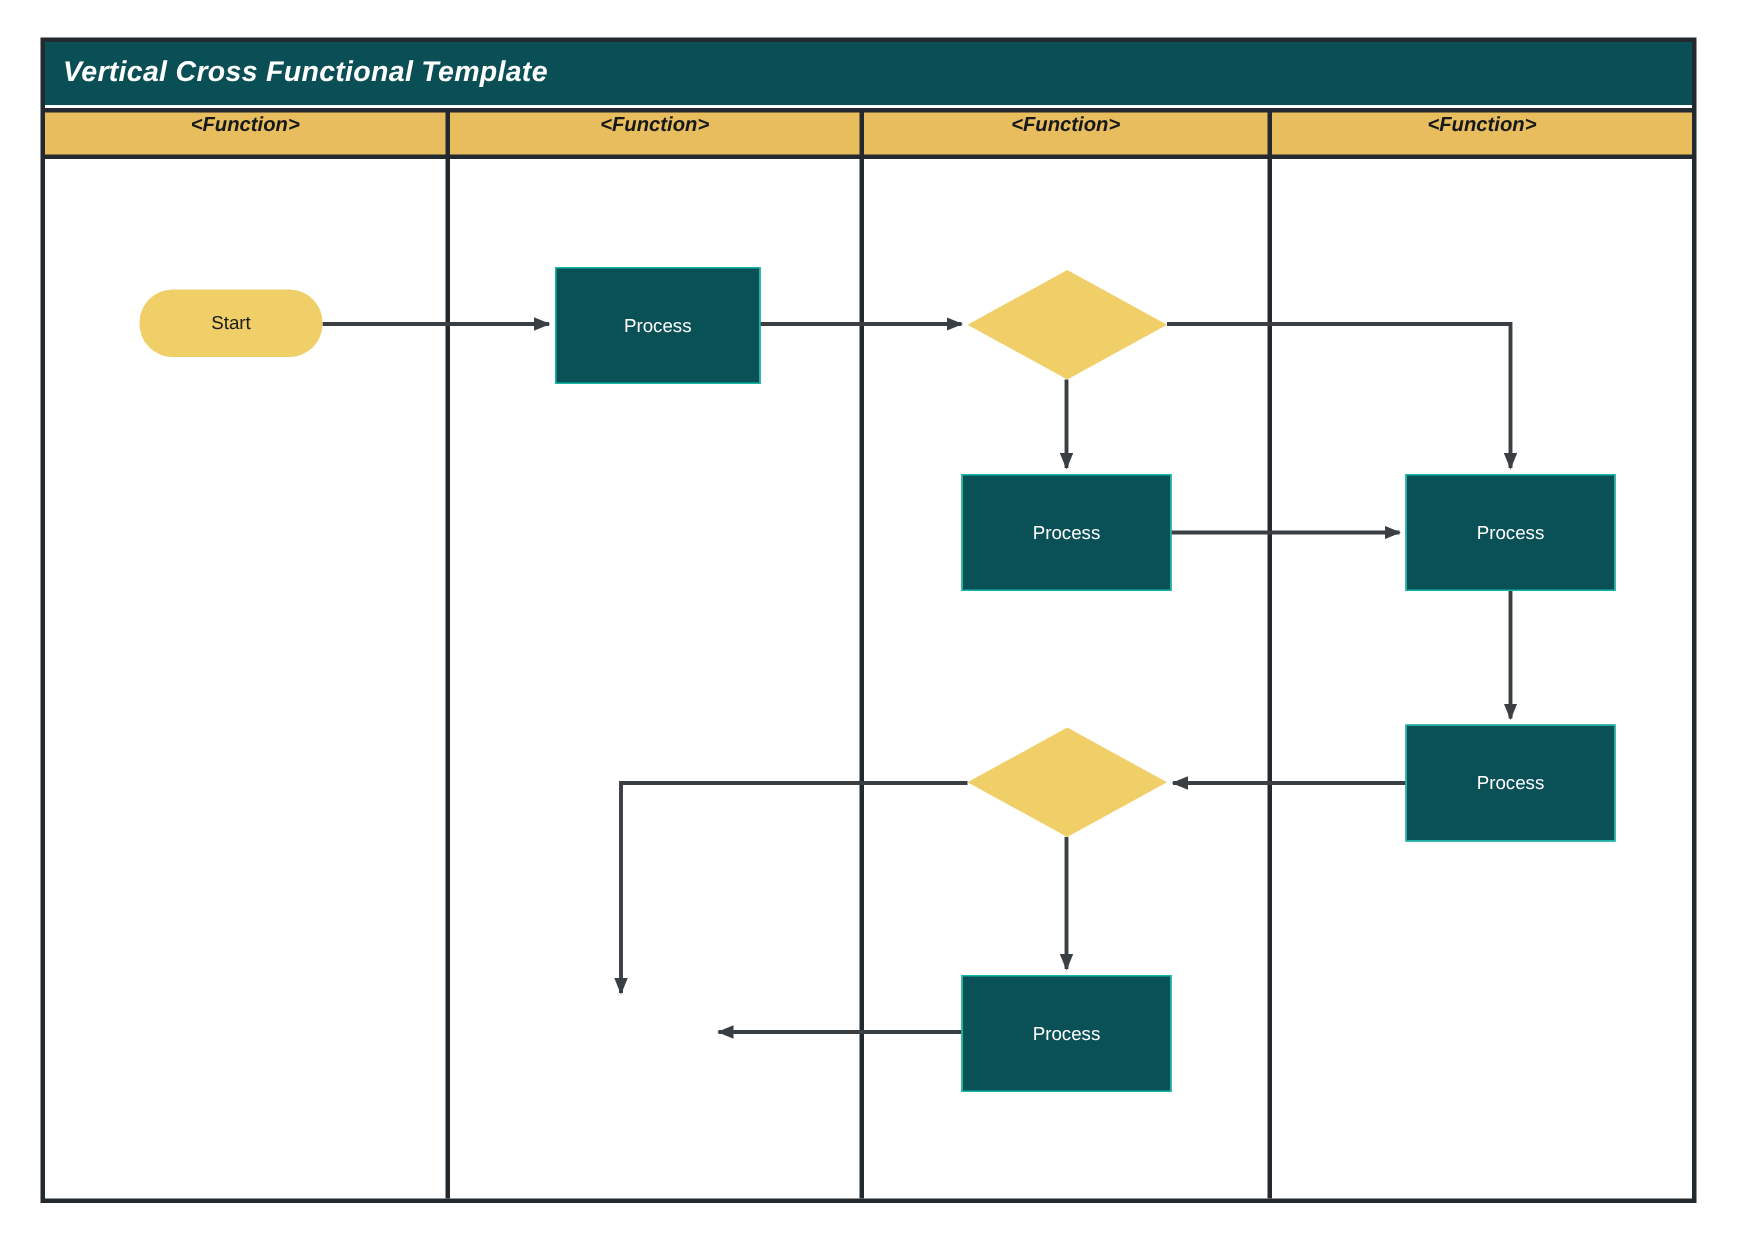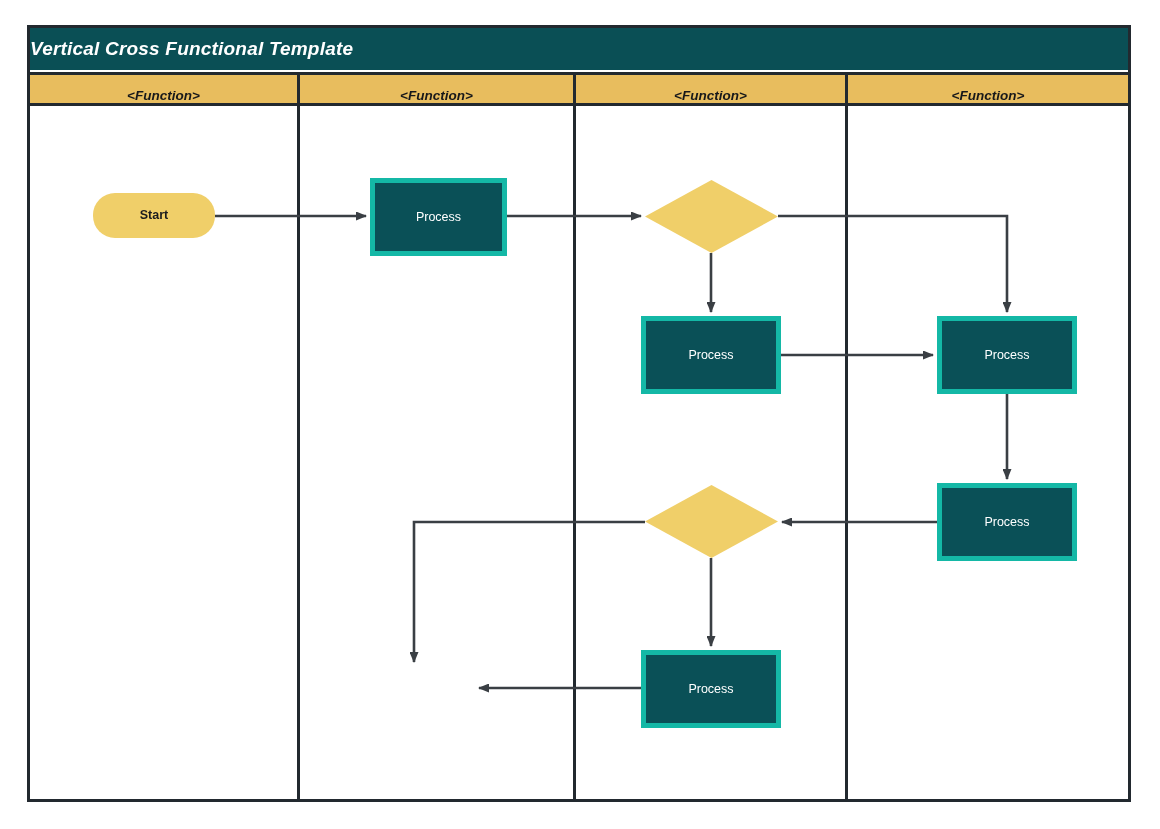--- a/index.html
+++ b/index.html
@@ -45,42 +45,42 @@
     background: #0a4f55;
     box-sizing: border-box;
     display: flex;
     align-items: center;
   }
   .title-text {
     color: #ffffff;
     font-size: 19px;
     font-weight: bold;
     font-style: italic;
-    padding-left: 0;
+    padding-left: 12px;
     letter-spacing: 0.2px;
     white-space: nowrap;
   }
 
   
   .header-row {
     position: absolute;
     left: 30px;
     top: 72px;
     width: 1098px;
     height: 34px;
     display: flex;
   }
   .header-cell {
     background: #e8bd5e;
     box-sizing: border-box;
     border-top: 3px solid #22292f;
     border-bottom: 3px solid #22292f;
     border-right: 3px solid #22292f;
     display: flex;
-    align-items: flex-end;
+    align-items: flex-start;
     justify-content: center;
     color: #17181a;
     font-size: 13.5px;
     font-weight: bold;
     font-style: italic;
     white-space: nowrap;
   }
   .header-cell:last-child { border-right: none; }
 
   
@@ -99,21 +99,21 @@
     display: flex;
     align-items: center;
     justify-content: center;
     text-align: center;
     line-height: 1.15;
   }
   .node-process {
     background: #0a5057;
     color: #ffffff;
     font-size: 12.5px;
-    border: 5px solid #14b8a6;
+    border: 1px solid #14b8a6;
   }
   .node-terminator {
     background: #f0cf69;
     color: #1b1c1e;
     font-size: 12.5px;
     border-radius: 22px;
   }
   .node-decision {
     background: transparent;
   }
@@ -182,21 +182,21 @@
       <path d="M937,522 L782,522" marker-end="url(#ah)"></path>
 
       <path d="M711,558 L711,646" marker-end="url(#ah)"></path>
 
       <path d="M645,522 L414,522 L414,662" marker-end="url(#ah)"></path>
 
       <path d="M641,688 L479,688" marker-end="url(#ah)"></path>
     </g>
   </svg>
 
-  <div class="node node-terminator" style="left:93px; top:193px; width:122px; height:45px;font-weight:bold;">
+  <div class="node node-terminator" style="left:93px; top:193px; width:122px; height:45px;">
     <span>Start</span>
   </div>
 
   <div class="node node-process" style="left:370px; top:178px; width:137px; height:78px;">
     <span>Process</span>
   </div>
 
   <div class="node node-decision" style="left:645px; top:180px; width:133px; height:73px;">
     <svg width="133" height="73" viewBox="0 0 133 73" xmlns="http://www.w3.org/2000/svg">
       <polygon points="66.5,0 133,36.5 66.5,73 0,36.5" fill="#f0cf69"></polygon>

